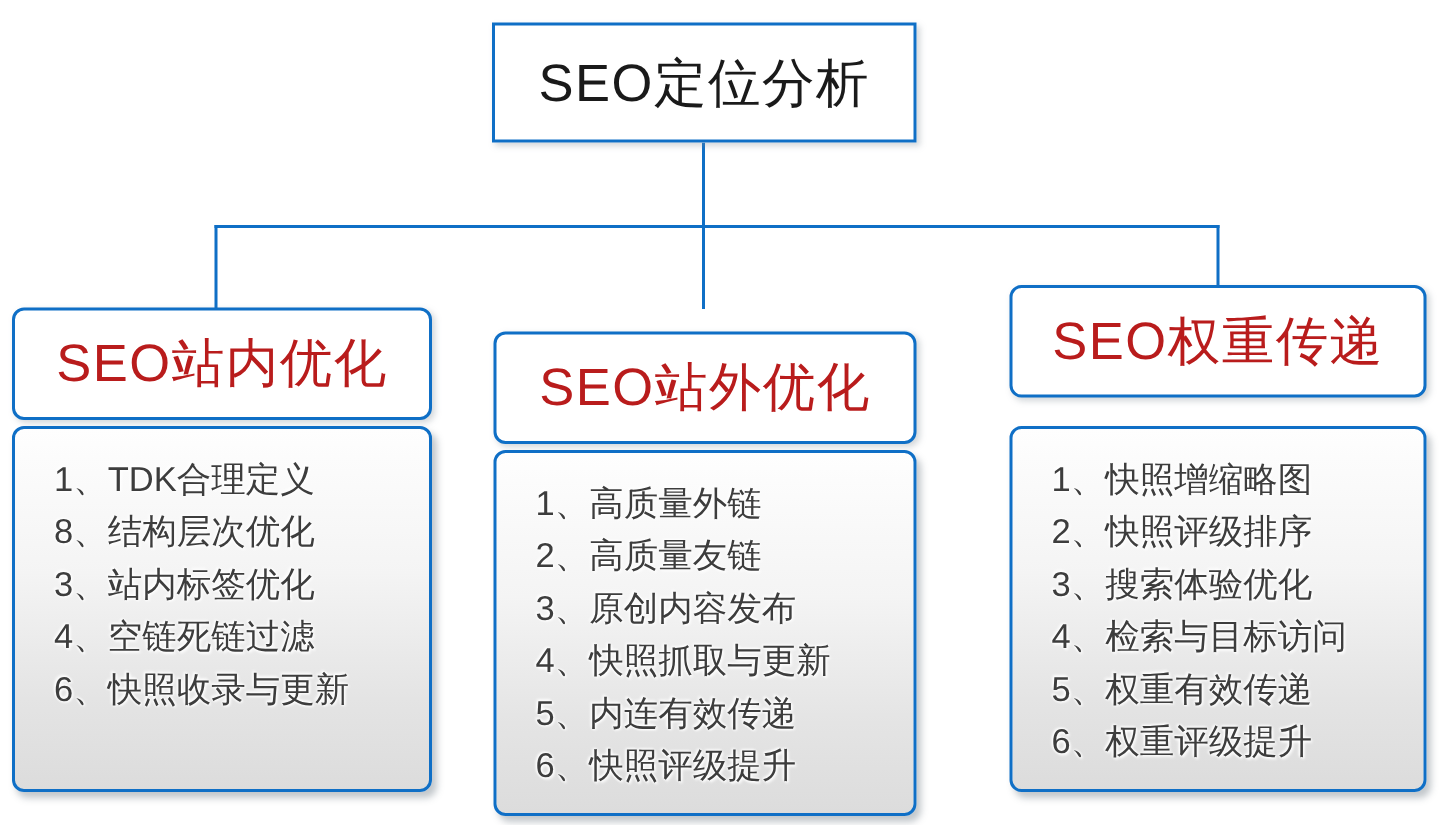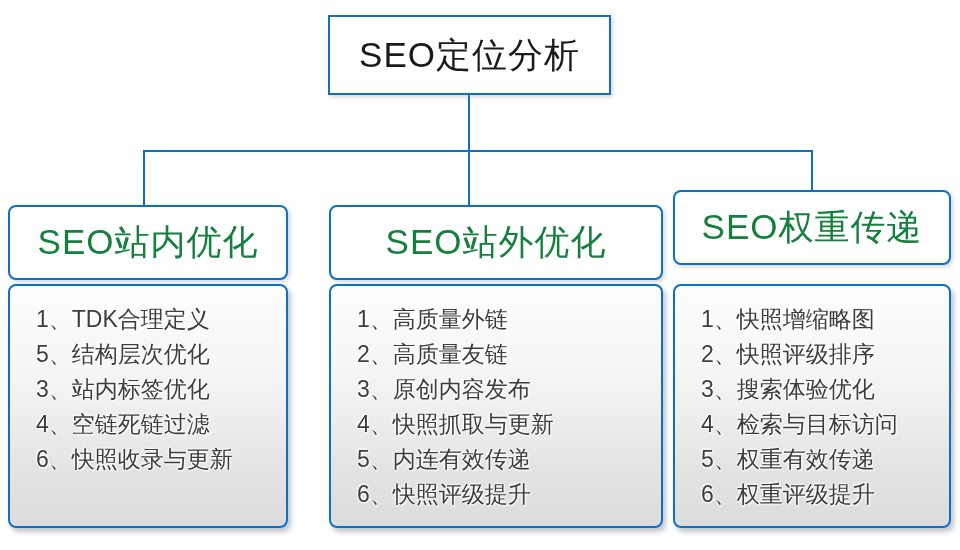--- a/index.html
+++ b/index.html
@@ -20,40 +20,40 @@
     display: flex; align-items: center; justify-content: center;
     font-size: 35px; color: #1a1a1a; letter-spacing: 1px;
     box-shadow: 2px 2px 4px rgba(130,140,150,0.35);
   }
 
   
   .col-header {
     position: absolute; height: 75px;
     background: #ffffff; border: 2px solid #0f6fc6; border-radius: 8px;
     display: flex; align-items: center; justify-content: center;
-    font-size: 35px; color: #15803d; letter-spacing: 1px;
+    font-size: 35px; color: #b91c1c; letter-spacing: 1px;
     box-shadow: 2px 2px 4px rgba(130,140,150,0.35);
   }
 
   
   .col-body {
     position: absolute; top: 284px; height: 244px;
     background: linear-gradient(to bottom, #fefefe 0%, #f4f4f4 40%, #e4e4e4 75%, #dcdcdc 100%);
     border: 2px solid #0f6fc6; border-radius: 8px;
     padding: 16px 0 0 26px;
     box-shadow: 3px 4px 5px rgba(120,130,140,0.45);
   }
   .col-body .item {
     display: block; height: 35px; line-height: 35px;
     font-size: 23px; color: #3d3d3d; white-space: nowrap;
     text-shadow: 0 0 2px #ffffff, 0 0 2px #ffffff, 1px 1px 2px #ffffff, -1px -1px 2px #ffffff;
   }
 
   .c0 { left: 8px;  width: 280px; }
-  .c1 { left: 329px; width: 334px; }
+  .c1 { left: 329px; width: 282px; margin-top: 16px; }
   .c2 { left: 673px; width: 278px; }
 </style>
 </head>
 <body>
 
 <div class="stage">
 
   <div class="line v" style="left:468px; top:95px;  height:57px;"></div>
   <div class="line h" style="left:143px; top:150px; width:670px;"></div>
   <div class="line v" style="left:143px; top:150px; height:56px;"></div>
@@ -62,21 +62,21 @@
 
   <div class="root-node">
     <span>SEO定位分析</span>
   </div>
 
   <div class="col-header c0" style="top:205px;">
     <span>SEO站内优化</span>
   </div>
   <div class="col-body c0">
     <span class="item">1、TDK合理定义</span>
-    <span class="item">5、结构层次优化</span>
+    <span class="item">8、结构层次优化</span>
     <span class="item">3、站内标签优化</span>
     <span class="item">4、空链死链过滤</span>
     <span class="item">6、快照收录与更新</span>
   </div>
 
   <div class="col-header c1" style="top:205px;">
     <span>SEO站外优化</span>
   </div>
   <div class="col-body c1">
     <span class="item">1、高质量外链</span>

